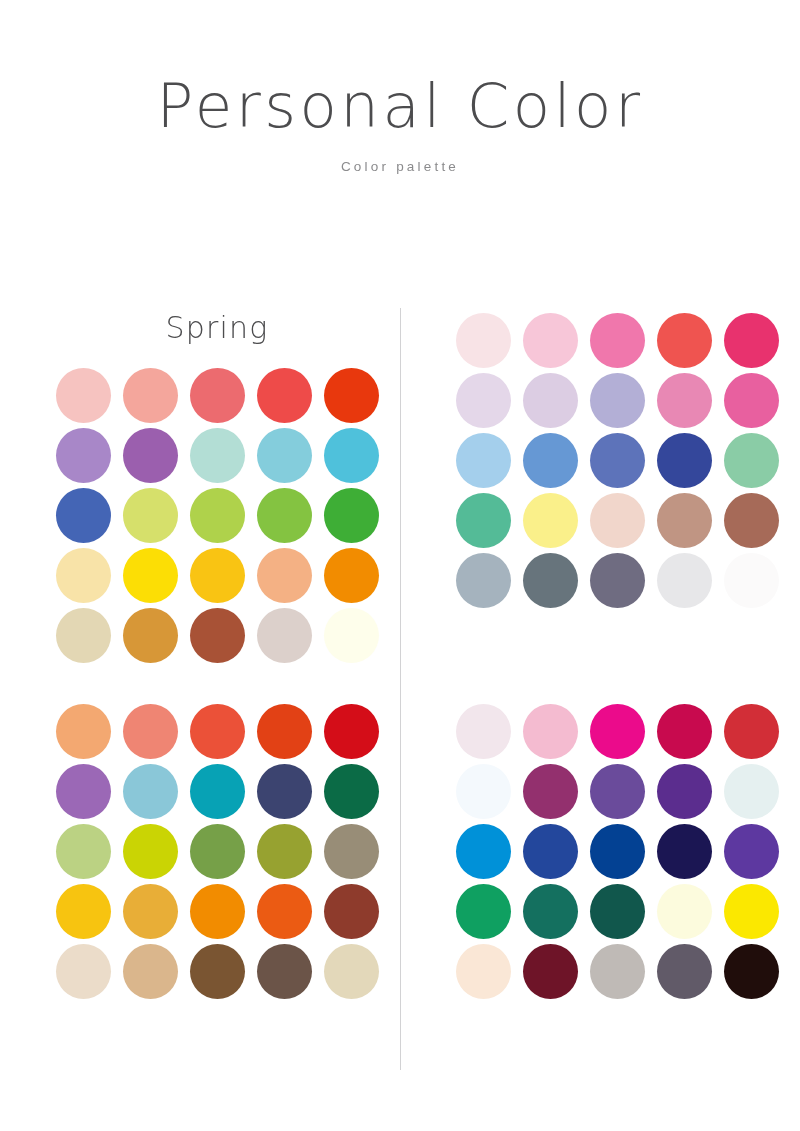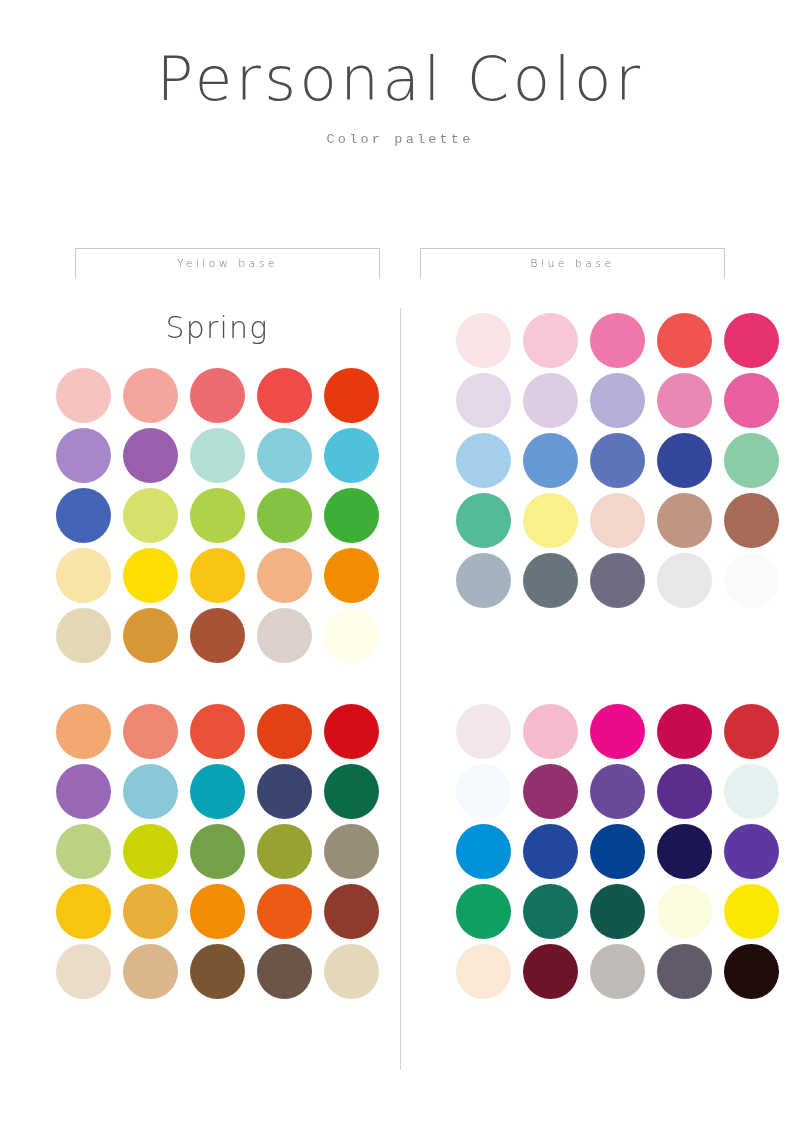--- a/index.html
+++ b/index.html
@@ -15,36 +15,36 @@
   #page {
     position: relative;
     width: 800px;
     height: 1131px;
     background: #ffffff;
   }
 
   
   .header {
     text-align: center;
-    padding-top: 47px;
+    padding-top: 74px;
   }
 
   .title {
     font-family: "DejaVu Sans", sans-serif;
     font-weight: 300;
     font-size: 61px;
     letter-spacing: 3.5px;
     color: #4c4c4e;
     line-height: 1.05;
     white-space: nowrap;
   }
 
   .subtitle {
     margin-top: 21px;
-    font-family: Liberation Mono, monospace;
+    font-family: Liberation Sans, sans-serif;
     font-weight: 300;
     font-size: 13.5px;
     letter-spacing: 3.2px;
     color: #8b8b8d;
   }
 
   
   .base-row {
     position: absolute;
     top: 248px;
@@ -140,28 +140,20 @@
 </head>
 <body>
 
 <div id="page">
 
   <div class="header">
     <div class="title">Personal Color</div>
     <div class="subtitle">Color palette</div>
   </div>
 
-  <div class="base-row">
-    <div class="base-box">
-      <span class="base-label">Yellow base</span>
-    </div>
-    <div class="base-box">
-      <span class="base-label">Blue base</span>
-    </div>
-  </div>
 
   <div class="divider"></div>
 
   <div class="seasons" id="seasons">
       <div class="season">
         <div class="season-name">Spring</div>
         <div class="swatch-grid">
           <div class="swatch-cell">
             <div class="swatch" title="#F6C3C0" style="background: rgb(246, 195, 192);"></div>
           </div>

